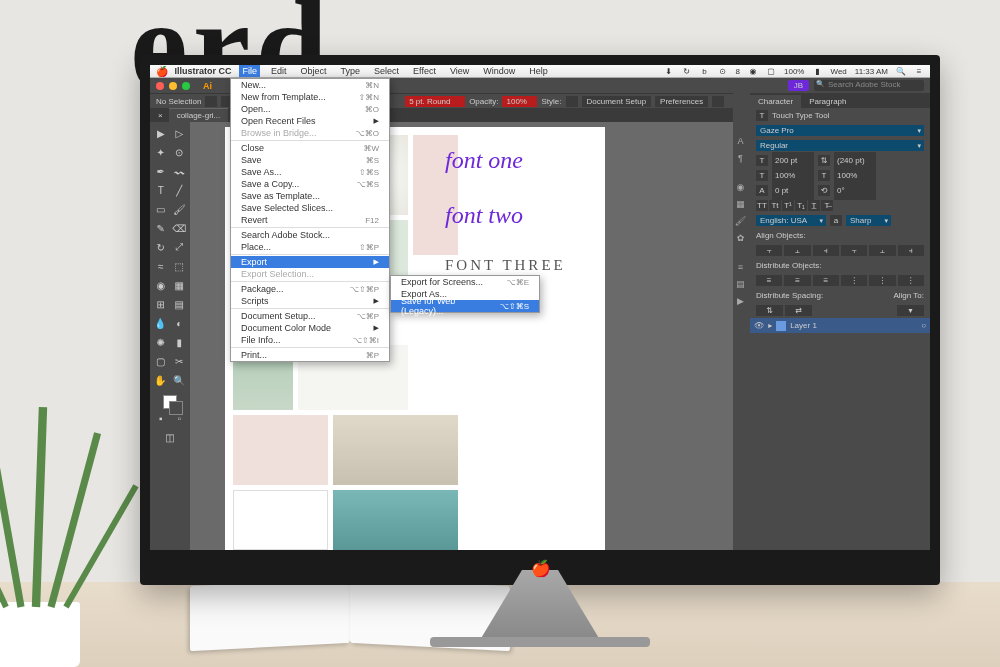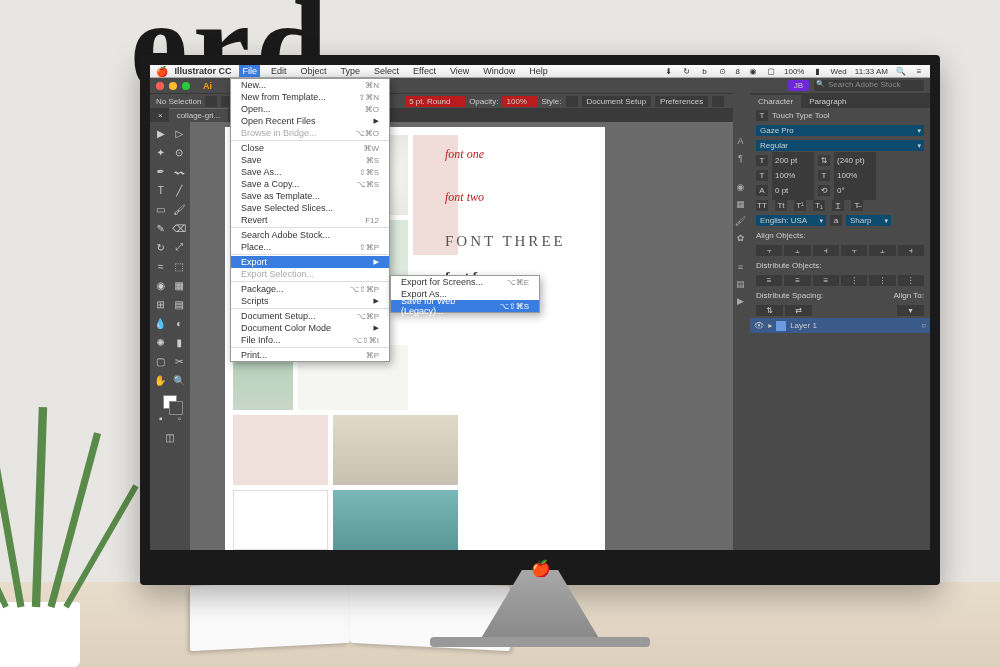--- a/index.html
+++ b/index.html
@@ -45,21 +45,21 @@
 .ctrl-btn { padding:1px 5px; background:#3a3a3a; }
 .ctrl-ic { width:12px; height:11px; background:#3a3a3a; display:inline-block;}
 
 .tabs { height:14px; background:#3a3a3a; display:flex; align-items:center; padding:0 8px; font-size:8px; color:#ccc; }
 .tab { padding:2px 8px; background:#4a4a4a; border-top:1px solid #666;}
 
 .main { position:absolute; top:57px; bottom:0; left:40px; right:180px; background:#6a6a6a; overflow:hidden; }
 .canvas { position:absolute; top:5px; left:35px; width:380px; height:430px; background:#fff; }
 .cell { position:absolute; background:#ddd; }
 .artc { position:absolute; right:20px; top:20px; width:140px; }
-.artt { font-family:'Brush Script MT',cursive; font-size:12px; color:#b91c1c; margin-bottom:28px; font-style:italic;}
+.artt { font-family:'Brush Script MT',cursive; font-size:24px; color:#6d28d9; margin-bottom:28px; font-style:italic;}
 .artt3{font-family:Georgia,serif;font-size:15px;letter-spacing:3px;color:#555;text-transform:uppercase;margin-bottom:20px;font-style:normal;}
 .artt4{font-family:Georgia,serif;font-size:14px;font-weight:700;color:#333;font-style:normal;}
 
 .toolbox { position:absolute; top:57px; left:0; width:40px; bottom:0; background:#4a4a4a; display:grid; grid-template-columns:1fr 1fr; grid-auto-rows:18px; padding:2px; gap:1px; }
 .tool { background:#4a4a4a; color:#ccc; display:flex; align-items:center; justify-content:center; font-size:10px; cursor:pointer; }
 .tool.span2{grid-column:1/3;}
 
 .panels { position:absolute; top:28px; right:0; width:180px; bottom:0; background:#4a4a4a; font-size:8px; color:#ccc; }
 .pstrip { position:absolute; top:0; left:-17px; width:17px; bottom:0; background:#4a4a4a; display:flex; flex-direction:column; gap:2px; padding-top:40px;}
 .pico { width:15px; height:15px; display:flex; align-items:center; justify-content:center; font-size:9px; color:#aaa; }
@@ -271,21 +271,21 @@
           <div class="pinp">100%</div>
         <span class="pic">T</span>
           <div class="pinp">100%</div>
       </div>
       <div class="prow">
         <span class="pic">A</span>
           <div class="pinp">0 pt</div>
         <span class="pic">⟲</span>
           <div class="pinp">0°</div>
       </div>
-      <div class="prow" style="gap:7px">
+      <div class="prow" style="gap:1px">
         <span class="pic">TT</span>
         <span class="pic">Tt</span>
         <span class="pic">T¹</span>
         <span class="pic">T₁</span>
         <span class="pic">T̲</span>
         <span class="pic">T̶</span>
       </div>
       <div class="prow">
         <div class="psel" style="flex:0 0 70px">English: USA</div>
         <span class="pic">a</span>

